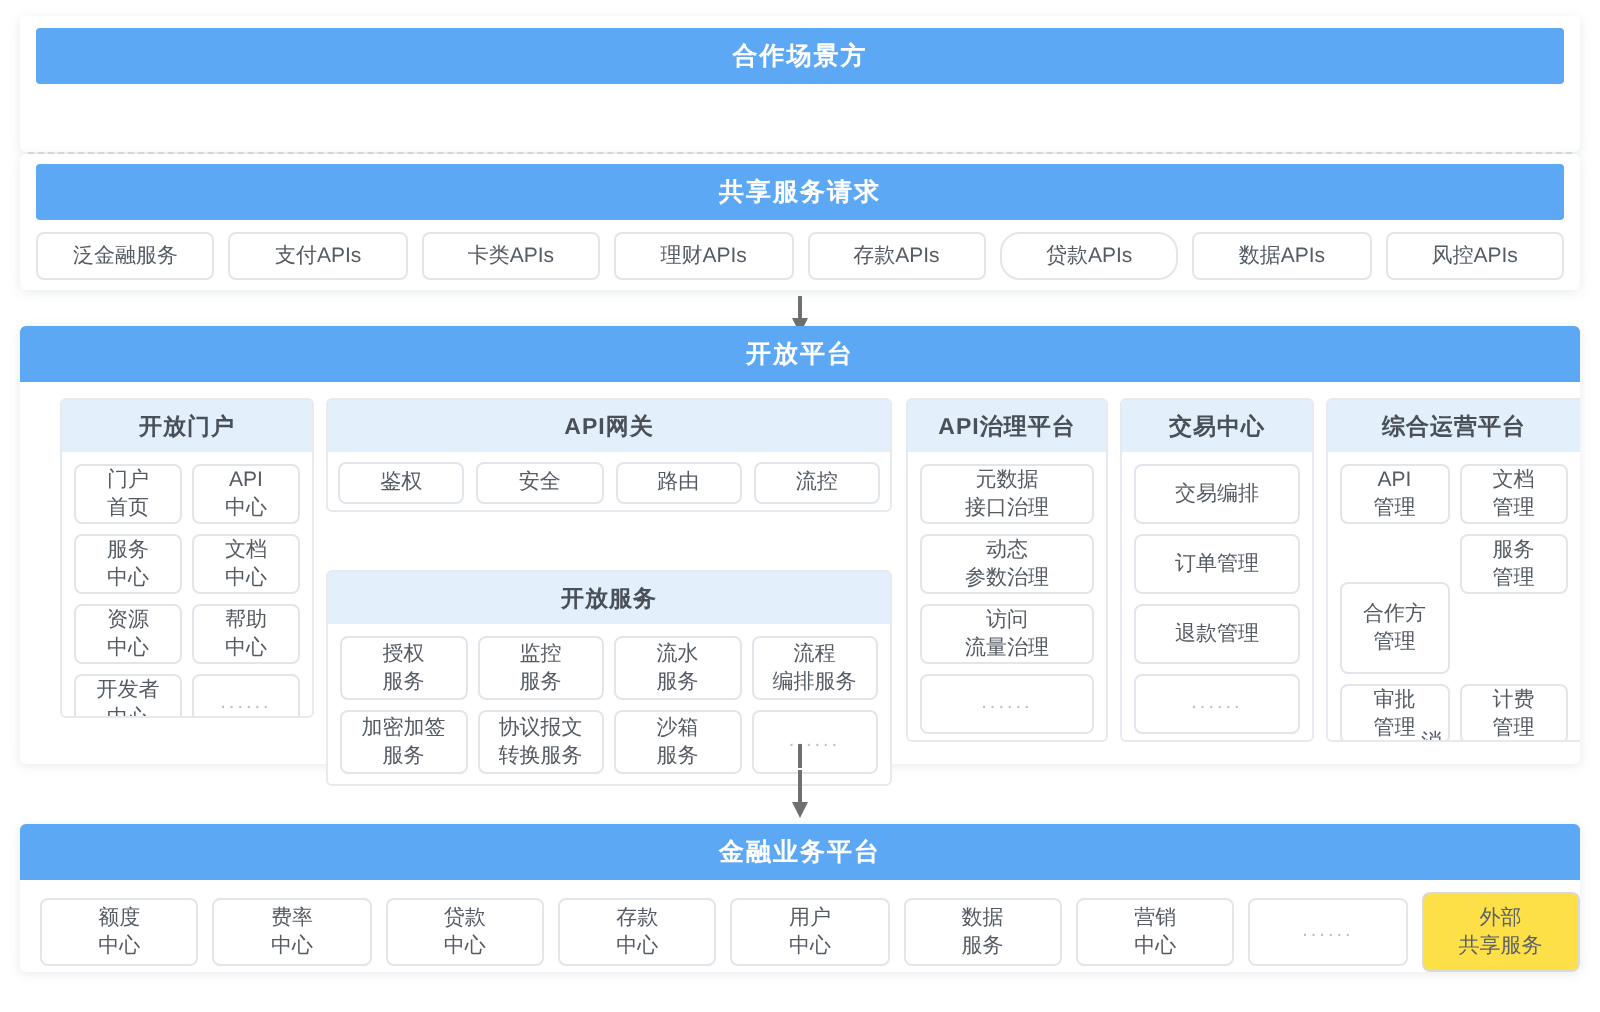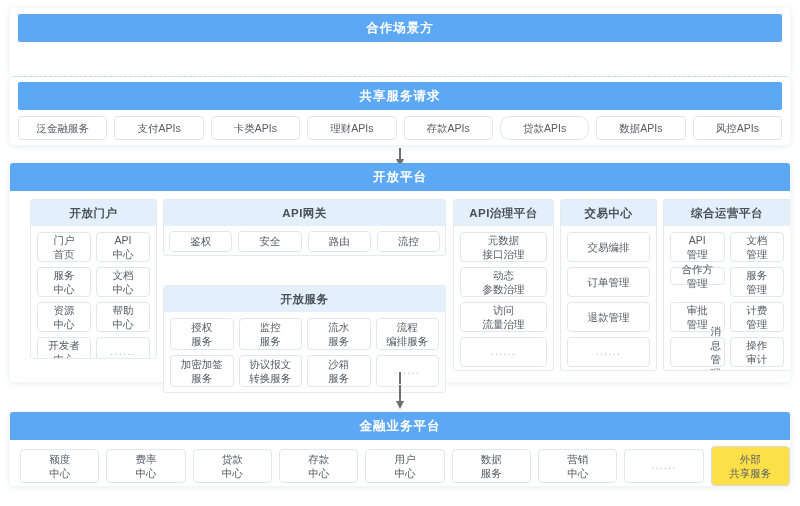--- a/index.html
+++ b/index.html
@@ -214,21 +214,21 @@
       </div>
     </div>
 
     <div class="subpanel" style="left:653px; top:36px; width:127px; height:172px; border-right:none; border-radius:3px 0 0 3px;">
       <div class="subhead">综合运营平台</div>
       <div class="subbody" style="padding:6px; display:grid; grid-template-columns:1fr 1fr; gap:5px;">
         <div class="chip" style="height:30px;">API
 管理</div>
         <div class="chip" style="height:30px;">文档
 管理</div>
-        <div class="chip" style="height:18px;">合作方
+        <div class="chip" style="height:46px;margin-top:24px;">合作方
 管理</div>
         <div class="chip" style="height:30px;">服务
 管理</div>
         <div class="chip" style="height:30px;">审批
 管理</div>
         <div class="chip" style="height:30px;">计费
 管理</div>
         <div class="chip" style="height:30px;padding-left:37px;">消息
 管理</div>
         <div class="chip" style="height:30px;">操作

